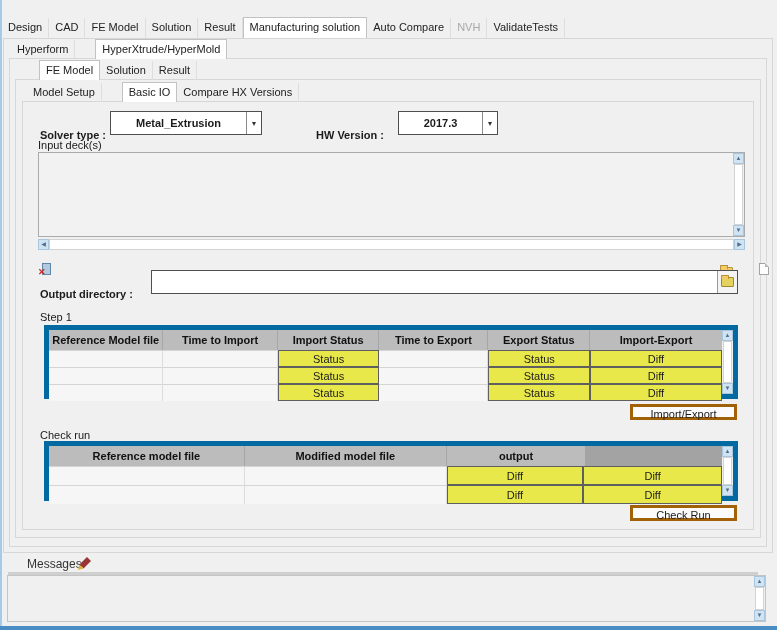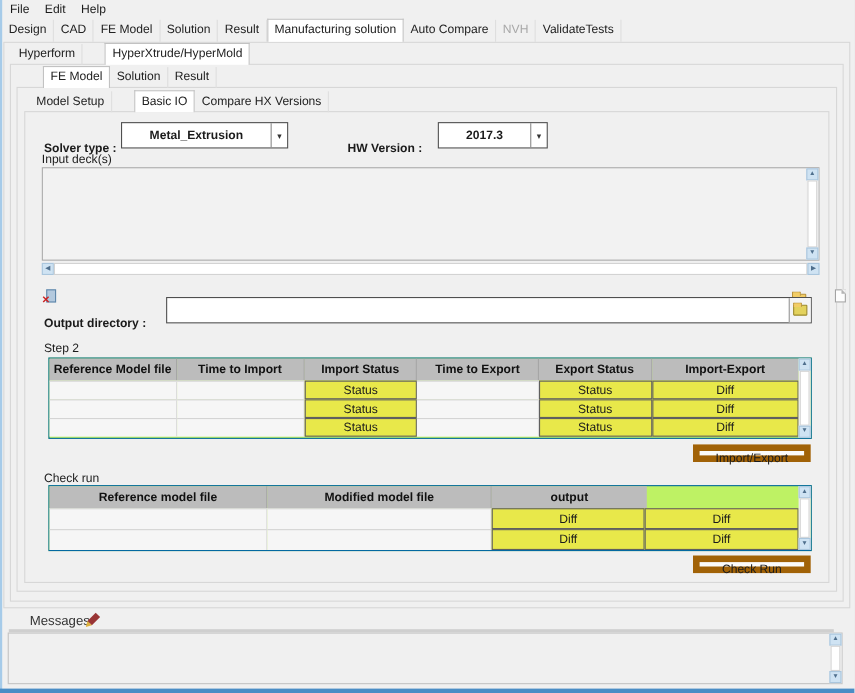--- a/index.html
+++ b/index.html
@@ -82,66 +82,61 @@
   .icon-folder::before {
     content:""; position:absolute; top:-3px; left:-1px; width:6px; height:3px;
     background:#f2cd66; border:1px solid #b8923d; border-bottom:none; border-radius:1px 1px 0 0;
   }
   .icon-file { width:10px; height:12px; background:#fdfdfd; border:1px solid #a3a3a3; position:relative; display:inline-block; }
   .icon-file::before { content:""; position:absolute; top:-1px; right:-1px; width:0; height:0; border-top:4px solid #f0f0f0; border-left:4px solid #b5b5b5; }
   .icon-remove { width:9px; height:12px; background:#b3c9de; border:1px solid #5f87aa; position:relative; display:inline-block; }
   .icon-remove::after { content:"✕"; position:absolute; left:-5px; bottom:-3px; color:#cc2222; font-size:9px; font-weight:bold; }
 
   
-  .tbl { border:1px solid #0369a1; background:#bef264; position:absolute; }
+  .tbl { border:5px solid #0369a1; background:#a3a3a3; position:absolute; }
   .tbl-body { position:absolute; left:0; top:0; right:11px; bottom:0; }
   .trow { display:flex; width:100%; }
   .th {
     background:#bcbcbc; font-weight:bold; text-align:center; line-height:20px; height:20px;
     border-right:1px solid #a6a6a6; overflow:hidden; white-space:nowrap; color:#111;
   }
   .td {
     background:#f6f6f6; text-align:center; border-right:1px solid #dcdcdc; border-top:1px solid #d4d4d4;
     overflow:hidden; white-space:nowrap;
   }
   .td.y { background:#e8e84a; border:1px solid #5f5f5f; color:#1c1c1c; }
   .step-td { height:17px; line-height:16px; }
   .chk-td { height:19px; line-height:18px; }
 
   
   .s-c0{width:17.0%;} .s-c1{width:17.0%;} .s-c2{width:15.1%;} .s-c3{width:16.2%;} .s-c4{width:15.1%;} .s-c5{width:19.6%; border-right:none;}
   
   .c-c0{width:29.1%;} .c-c1{width:30.0%;} .c-c2{width:20.3%;} .c-c3{width:20.6%; border-right:none;}
 
   .btn {
-    background:#fbfbfb; border:6px solid #a16207; text-align:center; line-height:14px;
+    background:#fbfbfb; border:3px solid #a16207; text-align:center; line-height:14px;
     font-size:11px; cursor:default;
   }
 
   
   .msg-check {
     width:12px; height:12px; background:#fff; border:1px solid #8a8a8a; position:relative; cursor:default;
   }
   .msg-check::after { content:"✓"; position:absolute; left:1px; top:-2px; color:#2a6fb0; font-size:11px; font-weight:bold; }
   .msg-label { font-size:12px; color:#333; }
   .splitter { background:#cfcfcf; }
   .msgbox { background:#f0f0f0; border:1px solid #c4c4c4; }
 </style>
 </head>
 <body>
 
 <div class="window">
   <div class="abs edge-left"></div>
 
   
-  <div class="abs menubar">
-    <span class="menu-item">File</span>
-    <span class="menu-item">Edit</span>
-    <span class="menu-item">Help</span>
-  </div>
 
   
   <div class="abs tabrow" style="left:2px; top:18px;">
     <span class="tab">Design</span>
     <span class="tab">CAD</span>
     <span class="tab">FE Model</span>
     <span class="tab">Solution</span>
     <span class="tab">Result</span>
     <span class="tab sel">Manufacturing solution</span>
     <span class="tab">Auto Compare</span>
@@ -205,21 +200,21 @@
   
   <div class="abs lbl lbl-bold" style="left:40px; top:270px; height:24px; line-height:24px;">Output directory :</div>
   <div class="abs txt-input" style="left:151px; top:270px; width:587px; height:24px;">
     <input type="text" value="" style="">
     <span class="browse-btn">
         <span class="icon-folder" style="background:#e3d25d; border-color:#9c8a2e;"></span>
       </span>
   </div>
 
   
-  <div class="abs lbl" style="left:40px; top:310px;">Step 2</div>
+  <div class="abs lbl" style="left:40px; top:310px;">Step 1</div>
   <div class="tbl" style="left:44px; top:325px; width:694px; height:74px;">
     <div class="tbl-body">
       <div class="trow">
         <div class="th s-c0">Reference Model file</div>
         <div class="th s-c1">Time to Import</div>
         <div class="th s-c2">Import Status</div>
         <div class="th s-c3">Time to Export</div>
         <div class="th s-c4">Export Status</div>
         <div class="th s-c5">Import-Export</div>
       </div>

